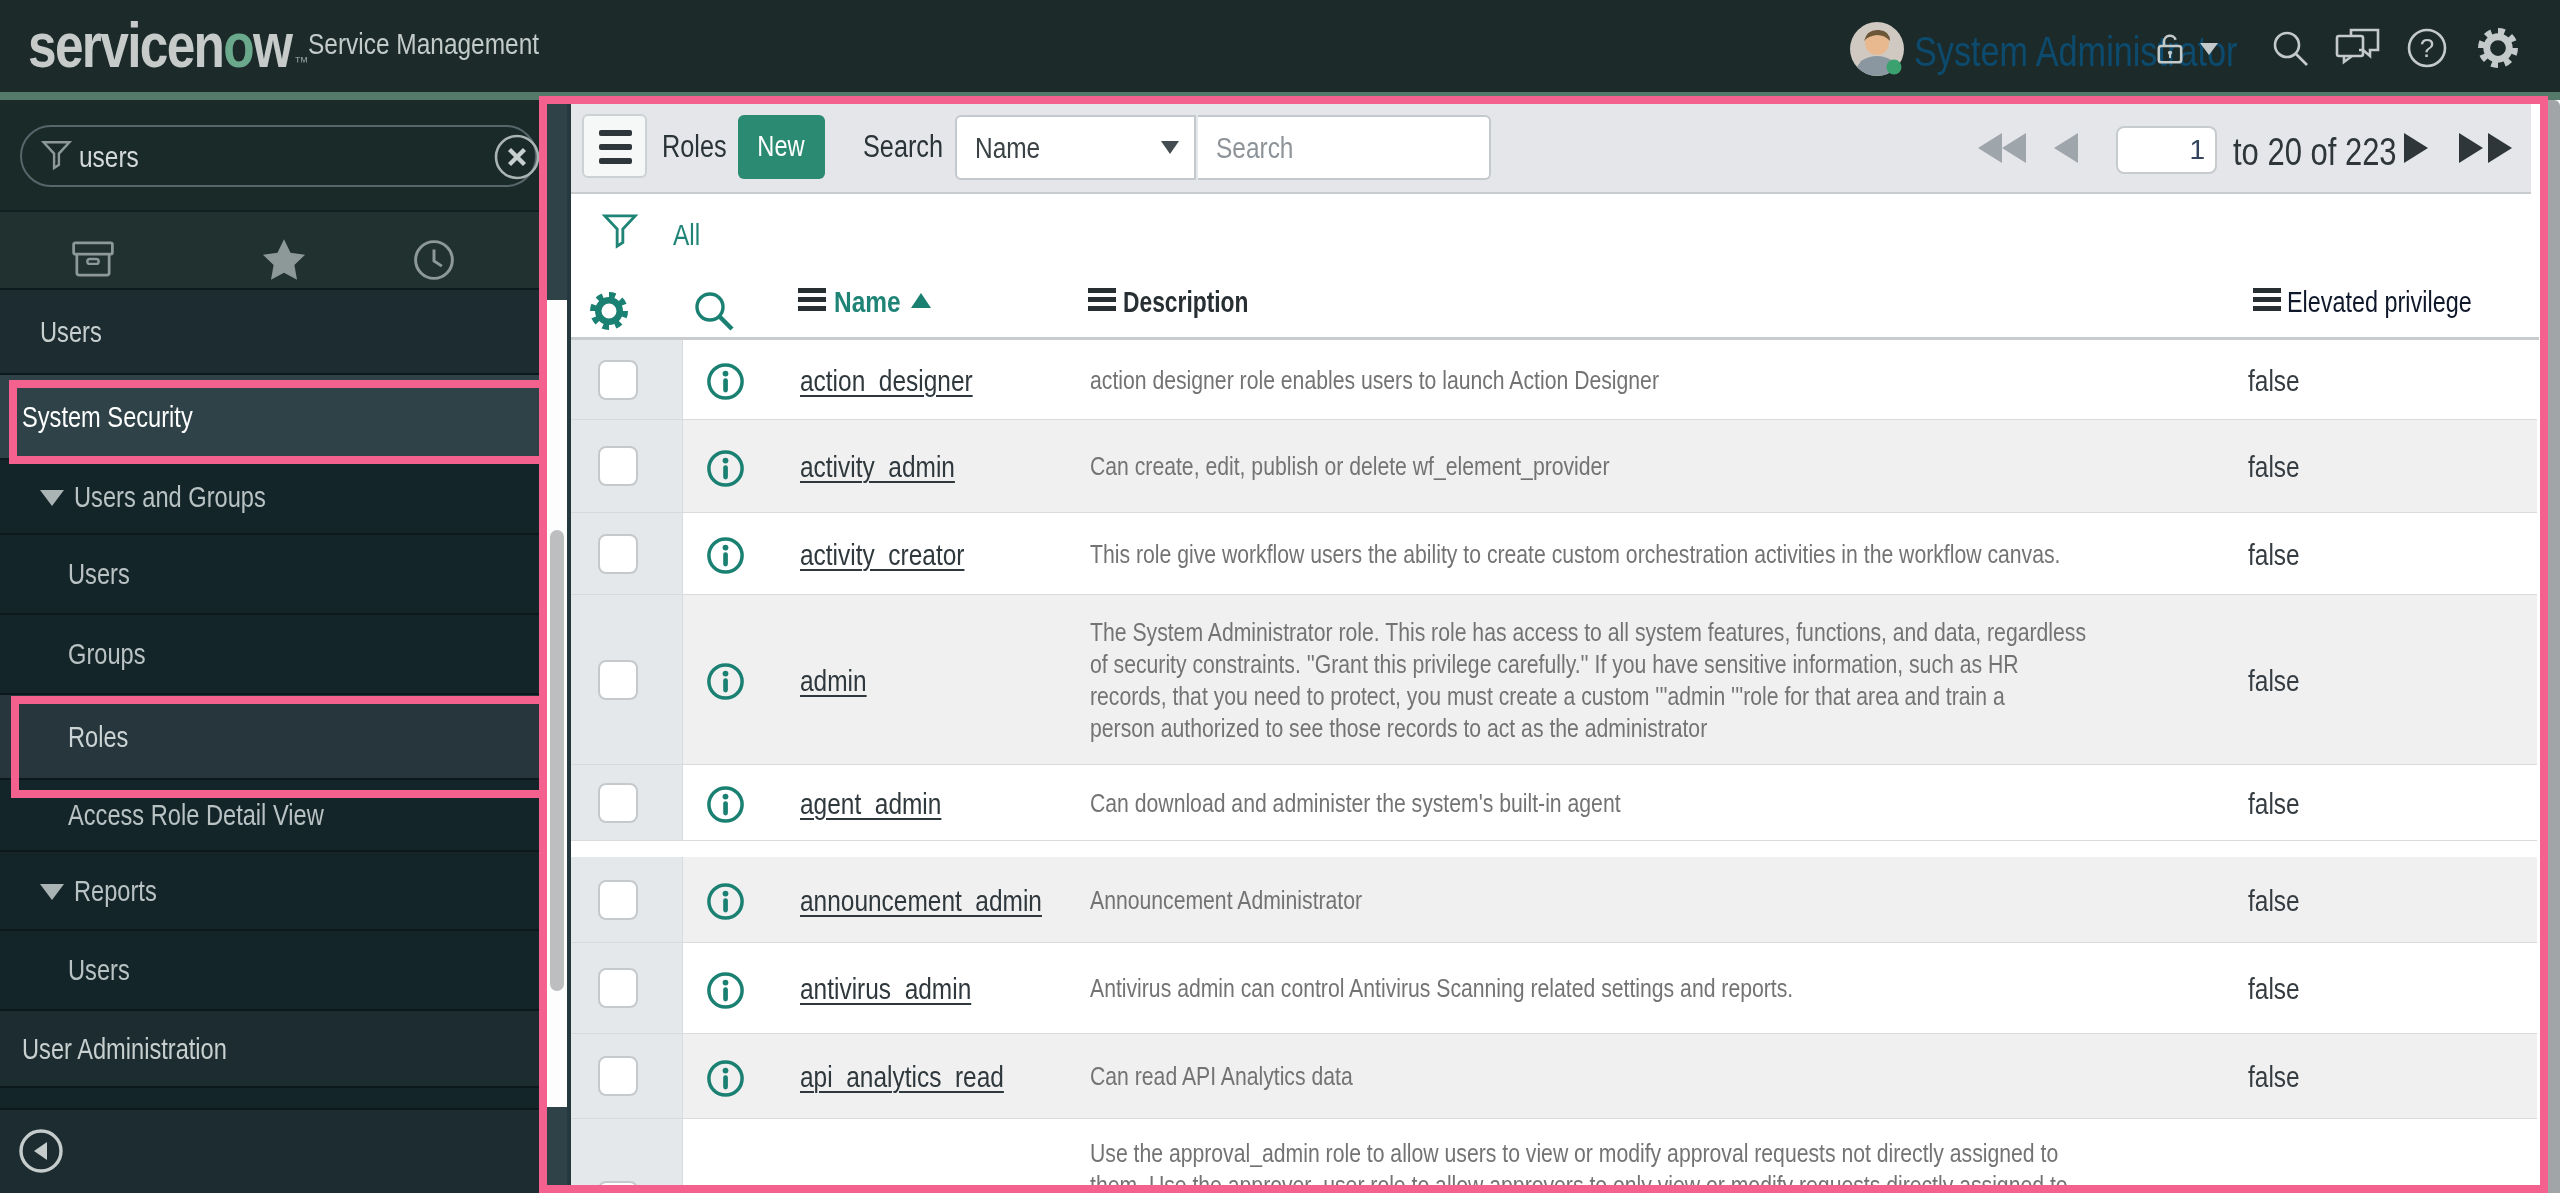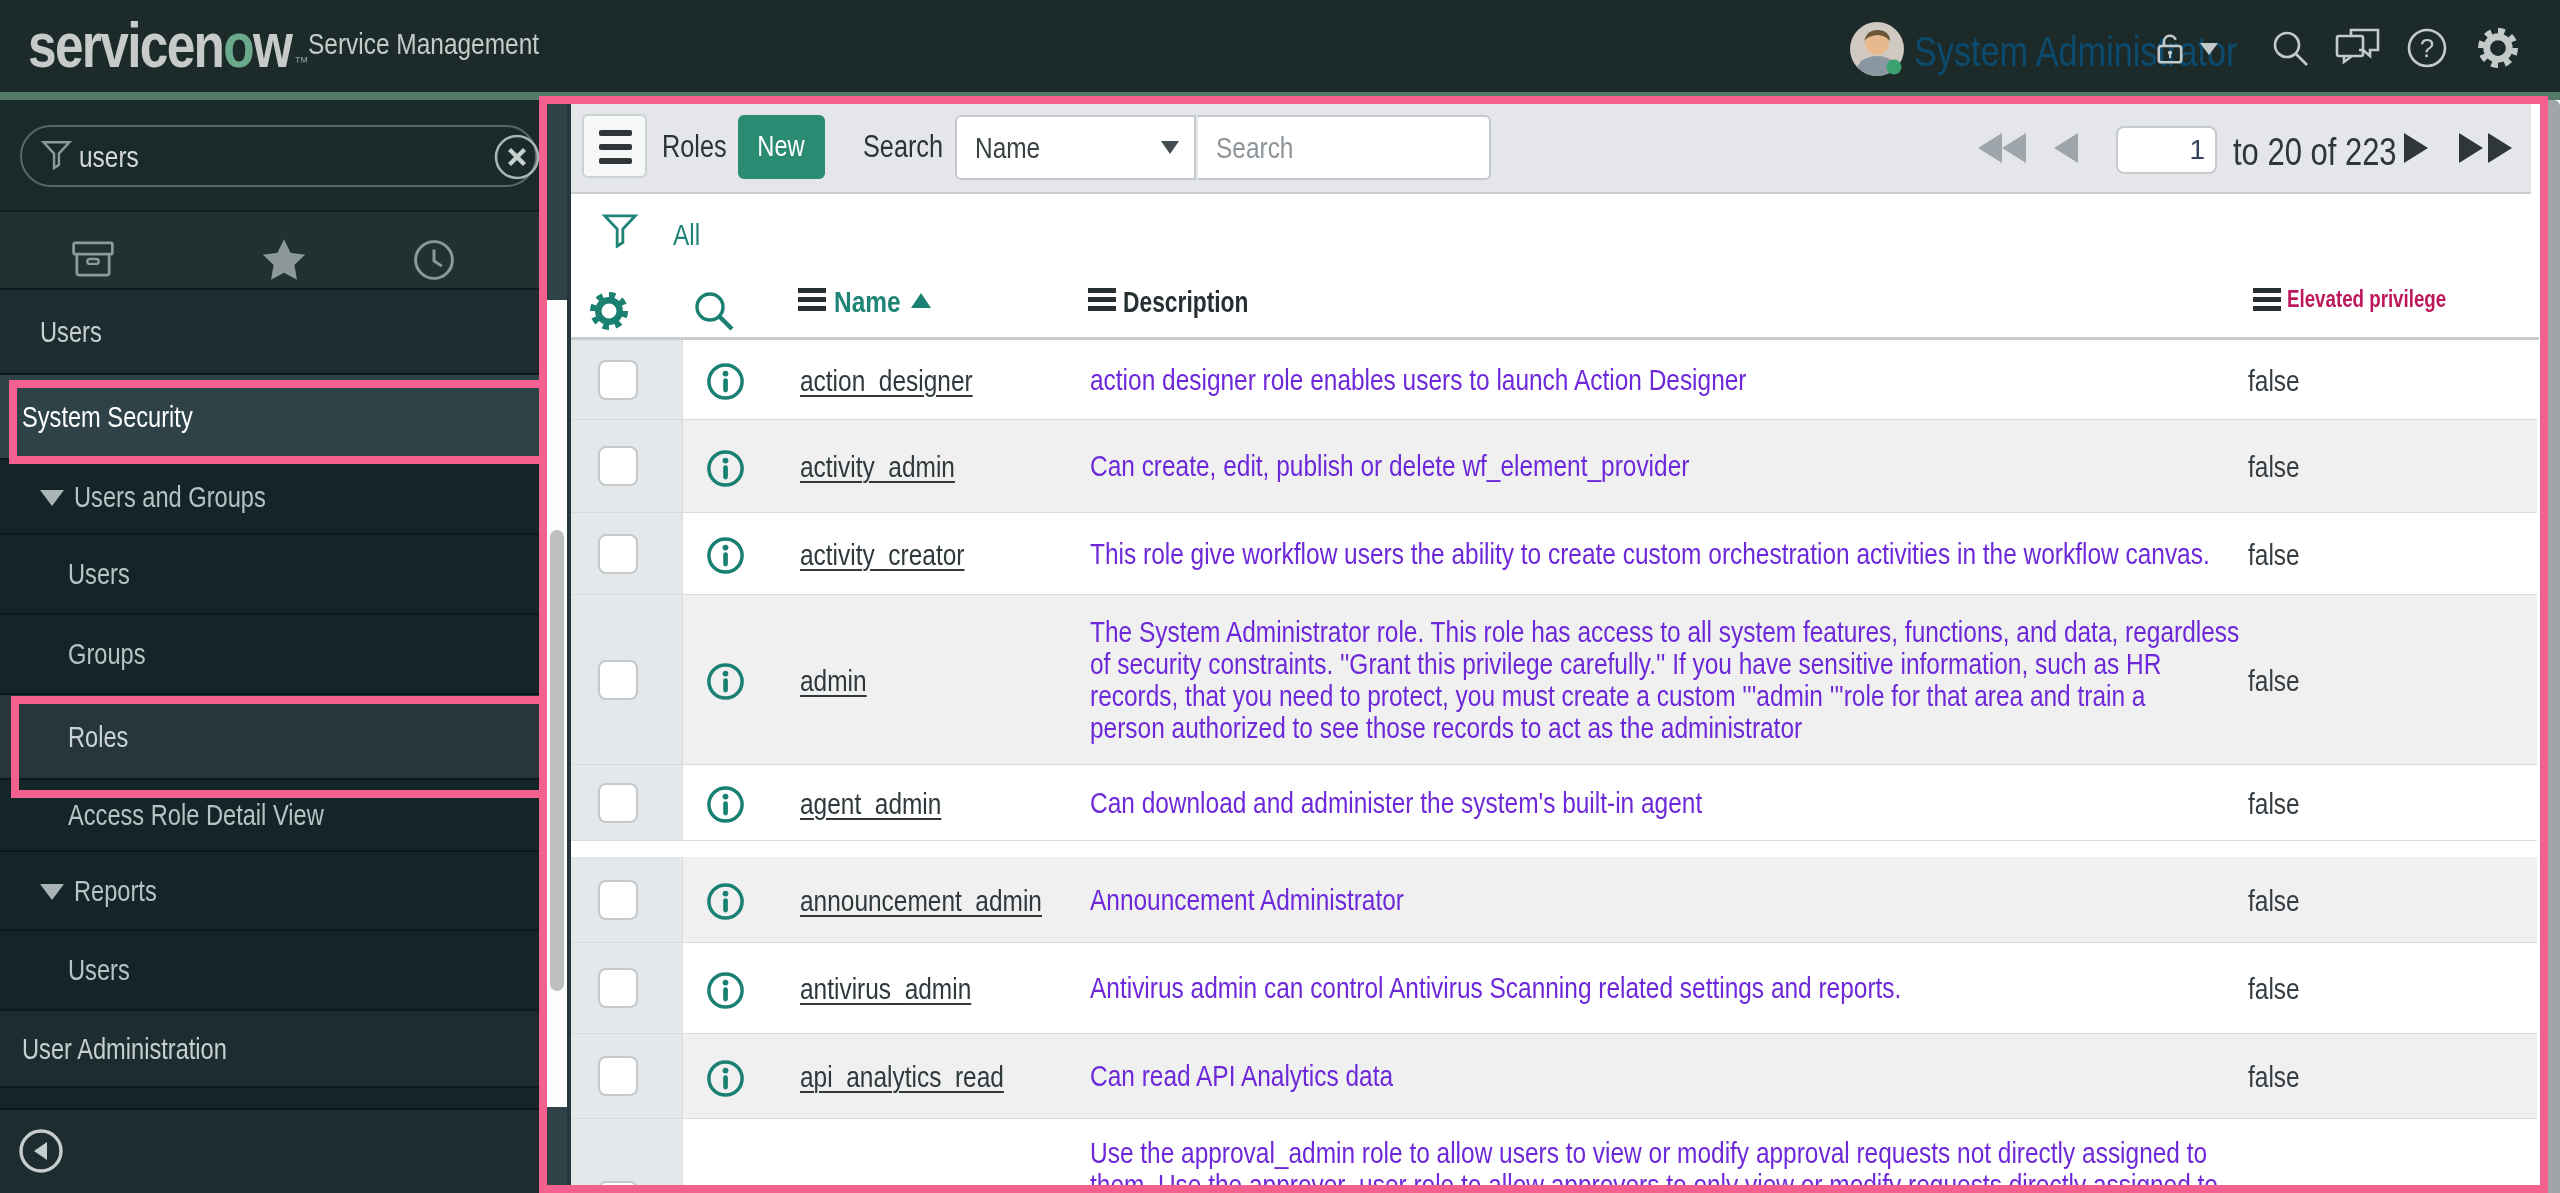--- a/index.html
+++ b/index.html
@@ -33,21 +33,21 @@
 #selbox{left:384px;top:15px;width:241px;height:65px;background:#fff;border:2px solid #c3c9cc;border-radius:6px 0 0 6px}
 #inpbox{left:627px;top:15px;width:293px;height:65px;background:#fff;border:2px solid #c3c9cc;border-left:none;border-radius:0 6px 6px 0}
 #pginp{left:1545px;top:26px;width:101px;height:48px;background:#fff;border:2px solid #c6cbce;border-radius:8px;font-size:28px;color:#32455c;text-align:right;line-height:44px;padding-right:10px}
 .tri{width:0;height:0;display:inline-block}
 
 .row{left:0;width:1966px;background:#fff;border-bottom:1px solid #d8dadb}
 .gray{background:#f0f0f1}
 .cbcol{left:0;top:0;width:112px;height:100%;background:#e5e8ea;border-right:1px solid #d9dcde}
 .cb{left:27px;top:50%;margin-top:-20px;width:40px;height:40px;background:#fff;border:2px solid #c5c9cc;border-radius:8px}
 .lnk{color:#2f383c;font-size:30px;text-decoration:underline;text-decoration-thickness:2px;text-underline-offset:4px}
-.dsc{color:#6d28d9;font-size:30px;line-height:32px}
+.dsc{color:#737373;font-size:26px;line-height:32px}
 .fls{color:#363d42;font-size:30px}
 
 .pink{border:8px solid #f4618e}
 #pinkMain{left:539px;top:96px;width:2009px;height:1097px}
 #pinkSys{left:9px;top:380px;width:538px;height:84px}
 #pinkRoles{left:11px;top:696px;width:536px;height:102px}
 #winsb{left:2548px;top:100px;width:12px;height:1093px;background:#a2a5a7;border-radius:0 6px 0 0}
 .teal{color:#1f8476}
 svg{position:absolute;overflow:visible}
 </style></head>
@@ -207,21 +207,21 @@
       <div style="width:28px;height:5px;background:#272f33;margin-bottom:4px"></div>
       <div style="width:28px;height:5px;background:#272f33;margin-bottom:4px"></div>
       <div style="width:28px;height:5px;background:#272f33"></div>
     </div>
   <div class="ab" style="left:552px;top:185px;font-size:30px;color:#272f33;font-weight:bold"><span class="t" style="transform:scaleX(.76)">Description</span></div>
   <div class="ab" style="left:1682px;top:188px">
       <div style="width:28px;height:5px;background:#272f33;margin-bottom:4px"></div>
       <div style="width:28px;height:5px;background:#272f33;margin-bottom:4px"></div>
       <div style="width:28px;height:5px;background:#272f33"></div>
     </div>
-  <div class="ab" style="left:1716px;top:185px;font-size:24px;color:#be185d;font-weight:bold"><span class="t" style="transform:scaleX(.78)">Elevated privilege</span></div>
+  <div class="ab" style="left:1716px;top:185px;font-size:30px;color:#0f172a;font-weight:normal"><span class="t" style="transform:scaleX(.78)">Elevated privilege</span></div>
   <div class="ab" style="left:0;top:237px;width:1968px;height:3px;background:#c9ccce"></div>
 </div>
 <div class="ab" id="rows" style="left:571px;top:340px;width:1966px;height:853px;overflow:hidden">
     <div class="ab row" style="top:0px;height:80px">
       <div class="ab cbcol"></div>
       <div class="ab cb"></div>
       <svg class="ab" style="left:136px;top:50%;margin-top:-16.5px" width="37" height="37" viewBox="0 0 37 37">
       <circle cx="18.5" cy="18.5" r="16.6" fill="none" stroke="#1a8072" stroke-width="3.5"></circle>
       <circle cx="18.5" cy="10.6" r="2.9" fill="#1a8072"></circle>
       <rect x="16.2" y="15.2" width="4.7" height="14.2" rx="2.3" fill="#1a8072"></rect>

